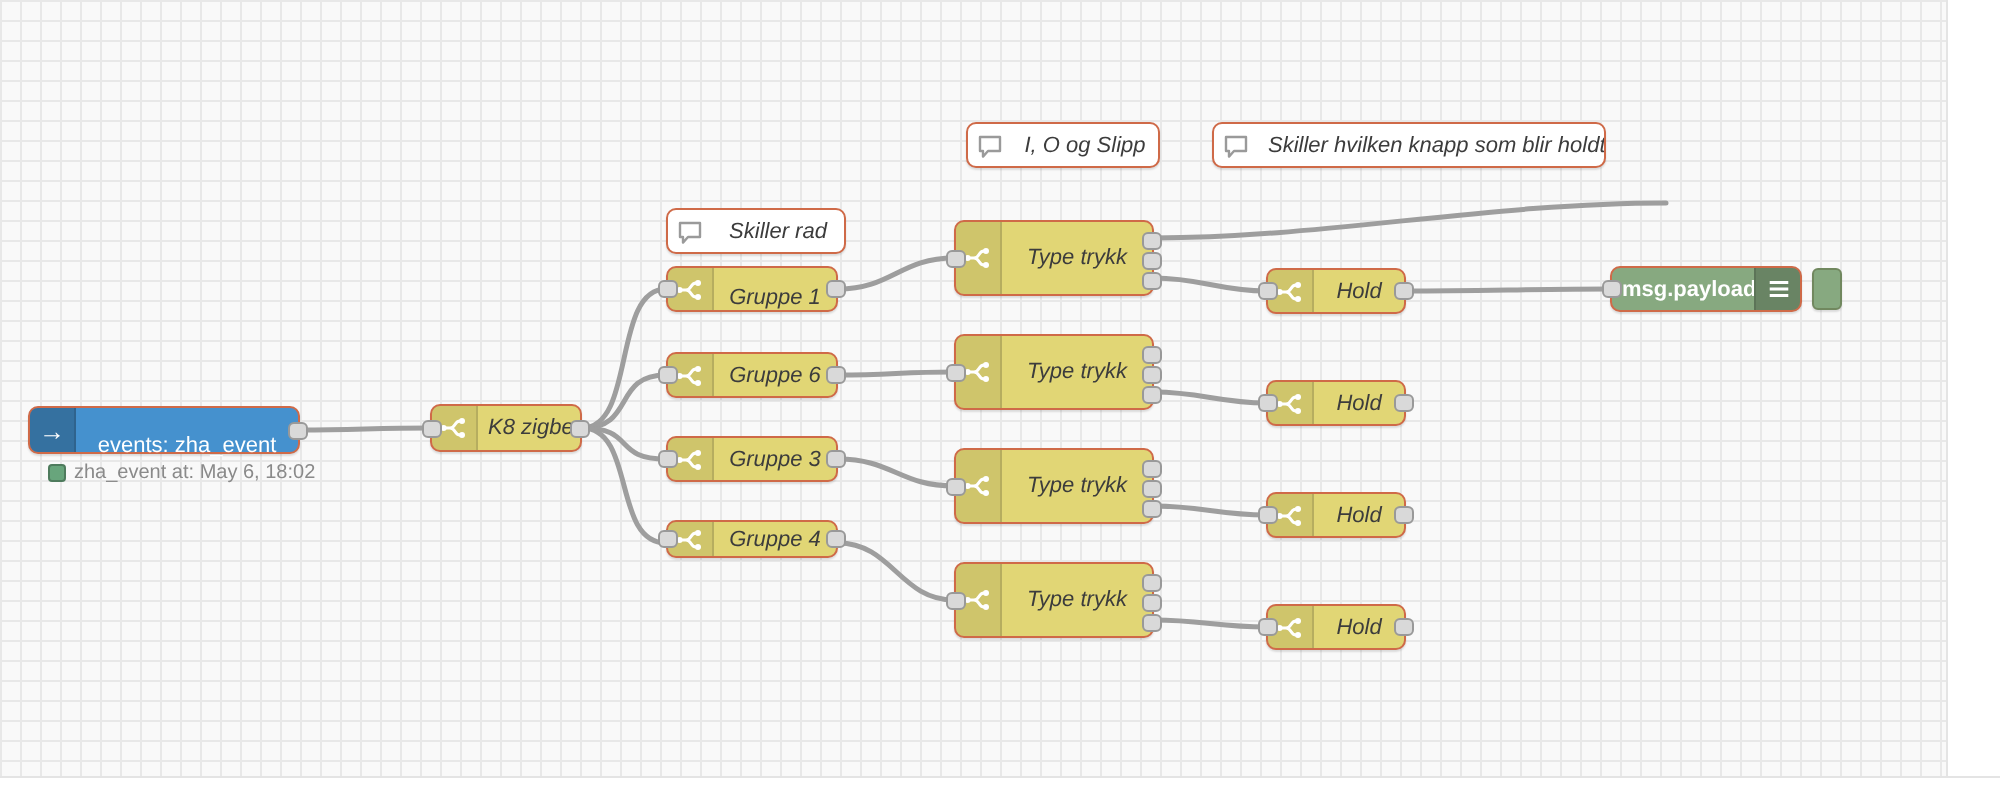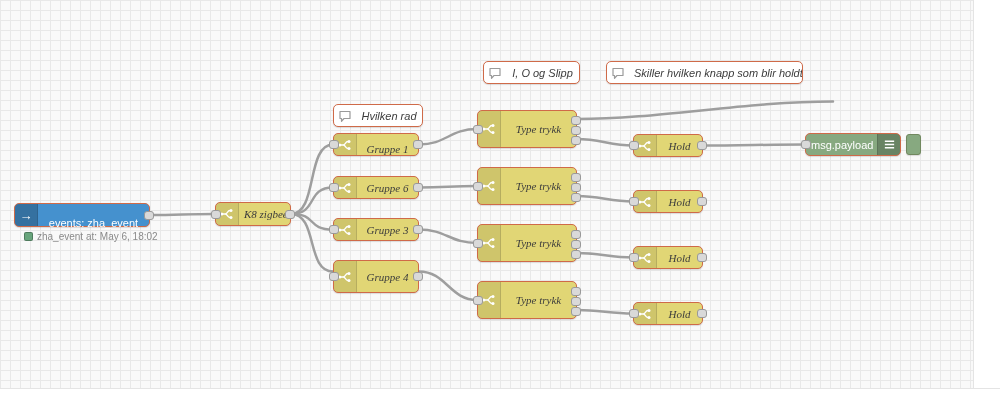--- a/index.html
+++ b/index.html
@@ -35,21 +35,21 @@
     flex:1;text-align:center;white-space:nowrap;overflow:hidden;
     font-size:11px;color:#3c3c3c;padding:0 5px;
   }
   .italic .label{font-style:italic;}
   .icon-strip{
     width:22px;align-self:stretch;flex:none;display:flex;align-items:center;justify-content:center;
     background:rgba(0,0,0,0.08);border-right:1px solid rgba(0,0,0,0.12);border-radius:4px 0 0 4px;
   }
   .icon-strip.right{border-right:none;border-left:1px solid rgba(0,0,0,0.12);border-radius:0 4px 4px 0;}
   .icon-strip.dark{background:rgba(0,0,0,0.22);}
-  .switch-node{background:var(--switch_fill);font-family:Liberation Serif, serif;}
+  .switch-node{background:var(--switch_fill);}
   .comment-node{background:#ffffff;}
   .comment-node .icon-strip{background:transparent;border-right:none;}
   .event-node{background:var(--event_fill);}
   .event-node .label{color:#fff;margin-top:16px;}
   .svc-node{background:var(--svc_fill);}
   .svc-node .label{color:#16405c;}
   .debug-node{background:var(--debug_fill);}
   .debug-node .label{color:#fff;}
   .arrow-glyph{color:#fff;font-size:13px;font-weight:bold;line-height:1;}
   .port{
@@ -121,21 +121,21 @@
     <span class="port port-in"></span>
     <span class="port port-out"></span>
   </div>
 
   <div class="node comment-node italic" style="left:333px;top:104px;width:90px;height:23px;">
     <span class="icon-strip">
       <svg width="14" height="14" viewBox="0 0 14 14">
           <path d="M2 2.5 h10 v7 h-6 l-2.5 2.8 v-2.8 h-1.5 z" fill="none" stroke="#9a9a9a" stroke-width="1.2" stroke-linejoin="round"></path>
         </svg>
     </span>
-    <span class="label">Hvilken rad</span>
+    <span class="label">Skiller rad</span>
   </div>
 
   <div class="node comment-node italic" style="left:483px;top:61px;width:97px;height:23px;">
     <span class="icon-strip">
       <svg width="14" height="14" viewBox="0 0 14 14">
           <path d="M2 2.5 h10 v7 h-6 l-2.5 2.8 v-2.8 h-1.5 z" fill="none" stroke="#9a9a9a" stroke-width="1.2" stroke-linejoin="round"></path>
         </svg>
     </span>
     <span class="label">I, O og Slipp</span>
   </div>
@@ -181,21 +181,21 @@
           <path d="M1.5 7 H5 C8 7 7 3.5 10 3.5 M5 7 C8 7 7 10.5 10 10.5" fill="none" stroke="#fff" stroke-width="1.5"></path>
           <circle cx="11" cy="3.5" r="1.5" fill="#fff"></circle>
           <circle cx="11" cy="10.5" r="1.5" fill="#fff"></circle>
           <circle cx="1.8" cy="7" r="1.5" fill="#fff"></circle>
         </svg>
     </span>
     <span class="label">Gruppe 3</span>
     <span class="port port-in"></span>
     <span class="port port-out"></span>
   </div>
-  <div class="node switch-node italic" style="left:333px;top:260px;width:86px;height:33px;">
+  <div class="node switch-node italic" style="left:333px;top:260px;width:86px;height:19px;">
     <span class="icon-strip">
       <svg width="14" height="14" viewBox="0 0 14 14">
           <path d="M1.5 7 H5 C8 7 7 3.5 10 3.5 M5 7 C8 7 7 10.5 10 10.5" fill="none" stroke="#fff" stroke-width="1.5"></path>
           <circle cx="11" cy="3.5" r="1.5" fill="#fff"></circle>
           <circle cx="11" cy="10.5" r="1.5" fill="#fff"></circle>
           <circle cx="1.8" cy="7" r="1.5" fill="#fff"></circle>
         </svg>
     </span>
     <span class="label">Gruppe 4</span>
     <span class="port port-in"></span>
@@ -310,21 +310,21 @@
           <circle cx="11" cy="10.5" r="1.5" fill="#fff"></circle>
           <circle cx="1.8" cy="7" r="1.5" fill="#fff"></circle>
         </svg>
     </span>
     <span class="label">Hold</span>
     <span class="port port-in"></span>
     <span class="port port-out"></span>
   </div>
 
 
-  <div class="node debug-node" style="left:805px;top:133px;width:96px;height:23px;">
+  <div class="node debug-node" style="left:805px;top:133px;width:96px;height:23px;font-weight:bold;">
     <span class="label">msg.payload</span>
     <span class="icon-strip right dark">
       <svg width="13" height="13" viewBox="0 0 14 14">
           <path d="M2 3.5 H12 M2 7 H12 M2 10.5 H12" stroke="#fff" stroke-width="1.6"></path>
         </svg>
     </span>
     <span class="port port-in"></span>
   </div>
   <div class="debug-toggle"></div>
 

